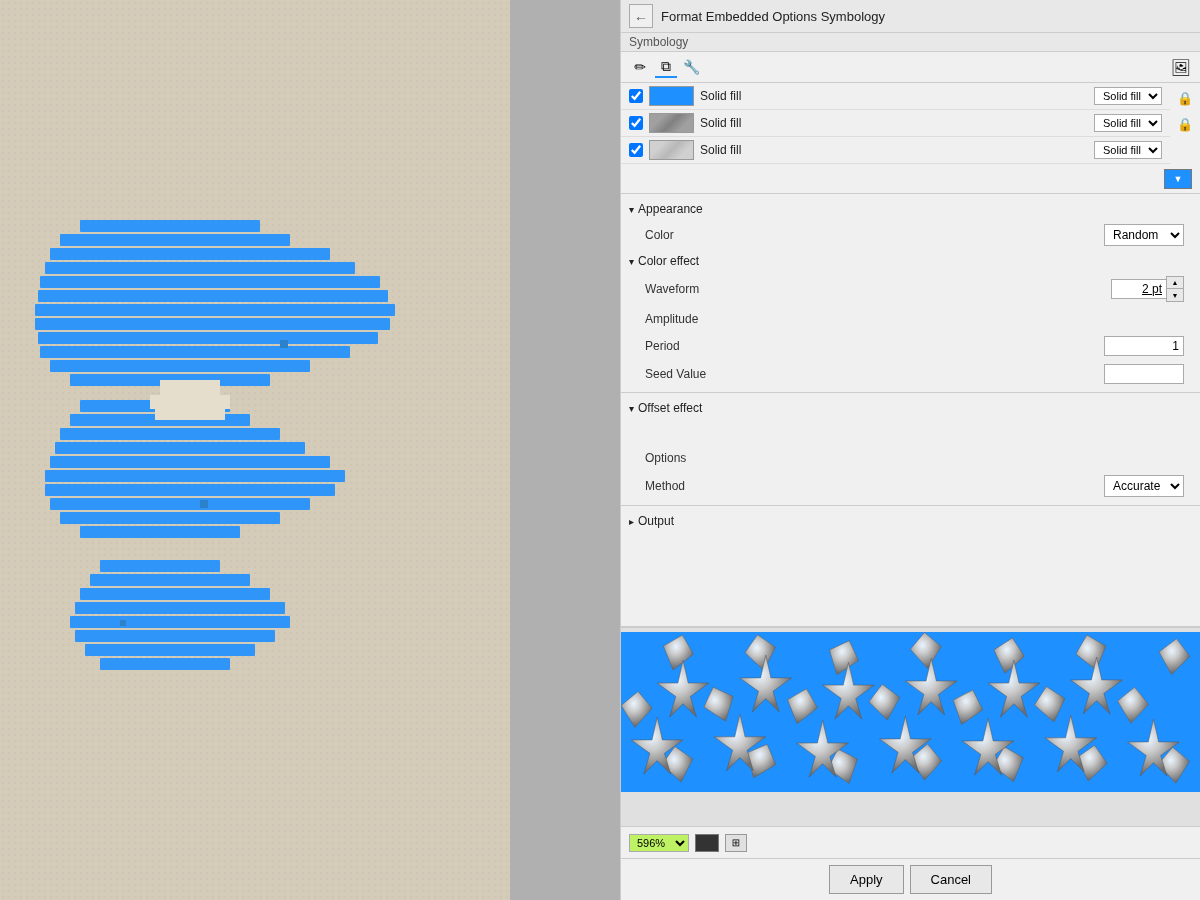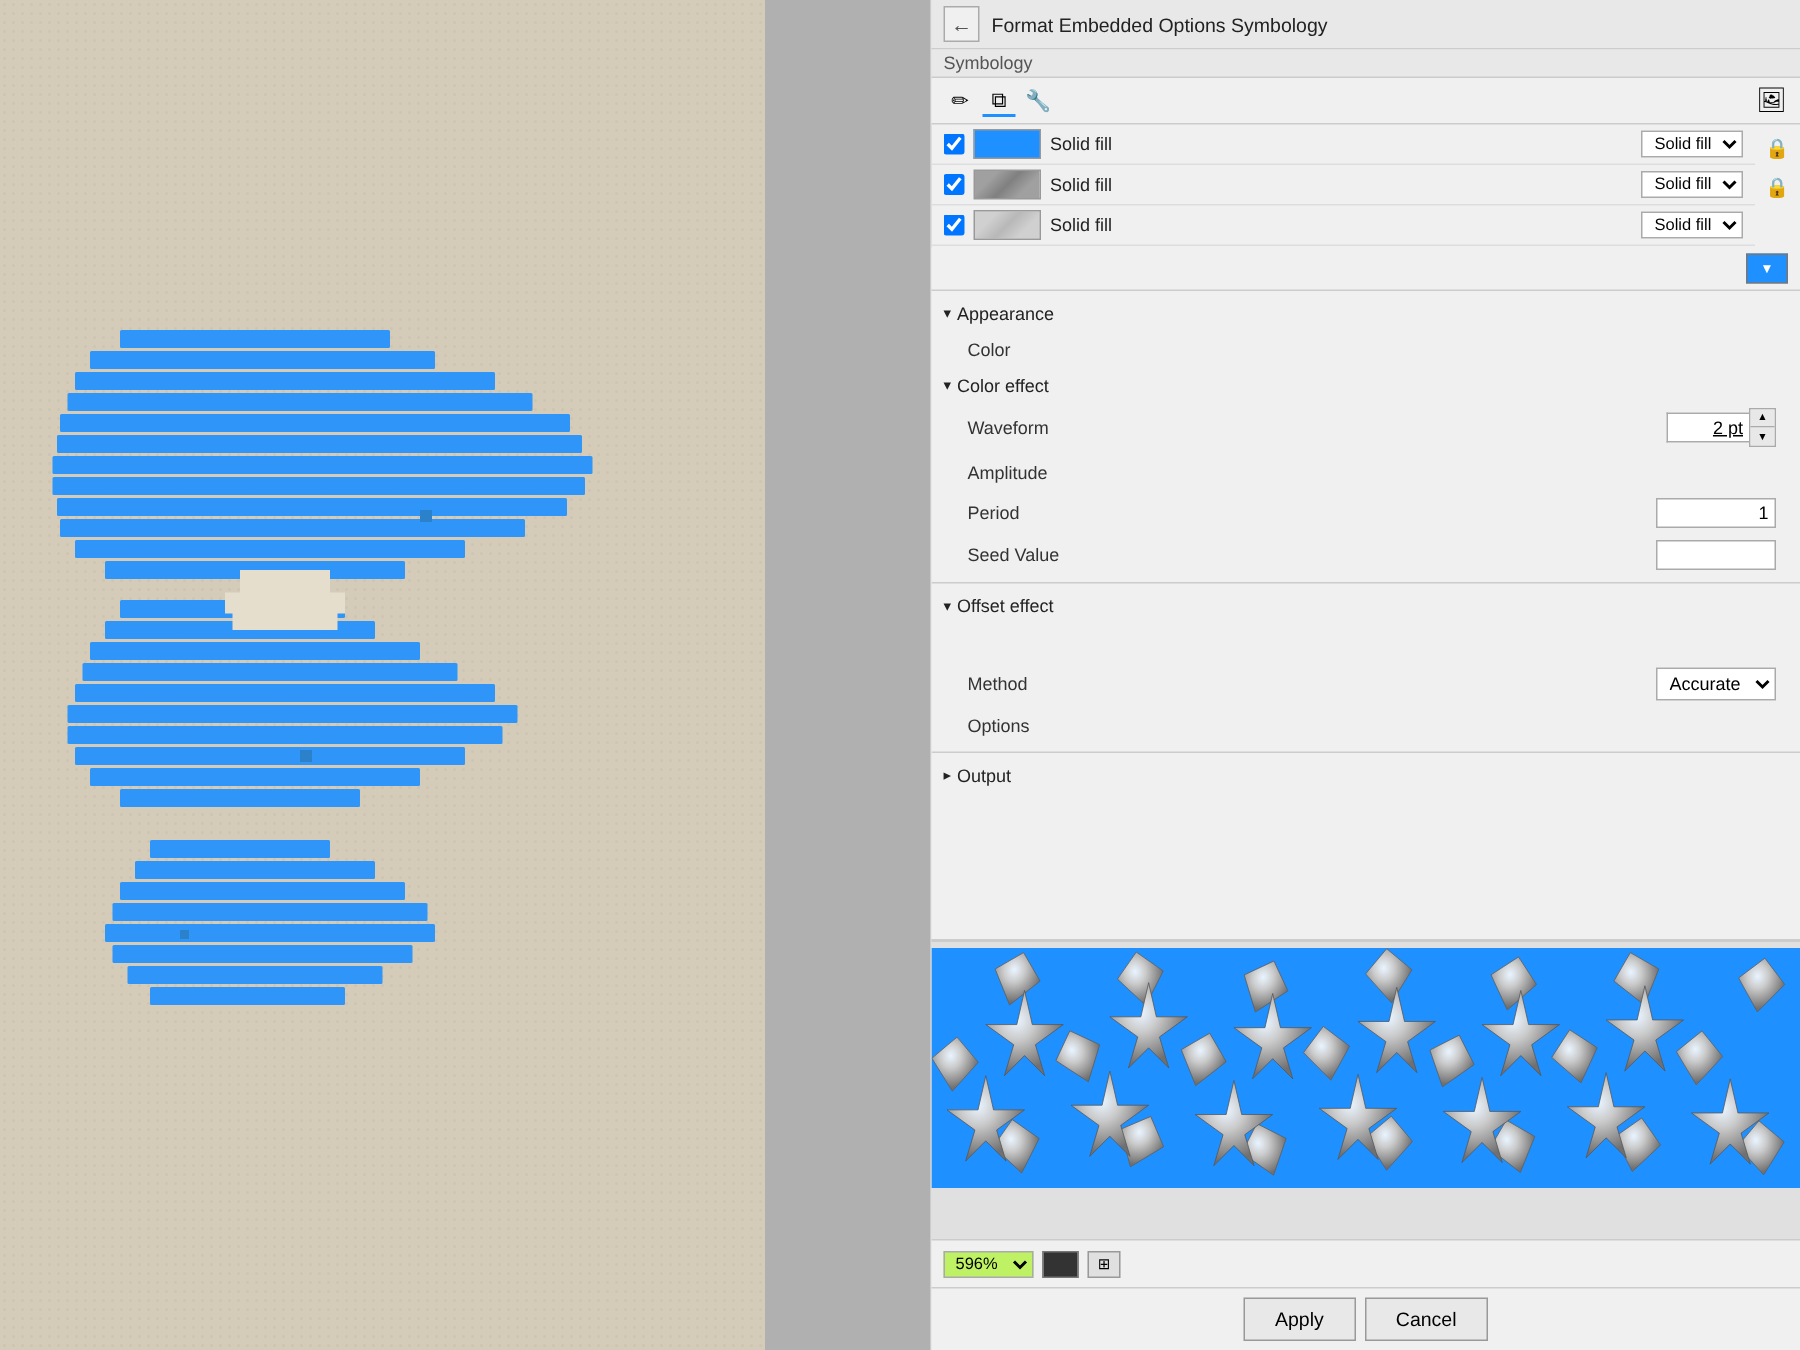--- a/index.html
+++ b/index.html
@@ -458,20 +458,25 @@
     </div>
 
     <div class="properties-section">
 
       <div class="section-header">
         <span class="arrow">▾</span>
         <span>Appearance</span>
       </div>
       <div class="prop-row">
         <span class="prop-label">Color</span>
+        <div class="prop-value">
+          <select class="prop-dropdown">
+            <option>Random</option>
+          </select>
+        </div>
       </div>
 
       <div class="section-header">
         <span class="arrow">▾</span>
         <span>Color effect</span>
       </div>
 
       <div class="prop-row">
         <span class="prop-label">Waveform</span>
         <div class="prop-value">
@@ -511,32 +516,32 @@
       </div>
 
 
       <div class="prop-row" style="padding-left:120px;">
         <div class="prop-value" style="justify-content:flex-start; gap:4px; padding-left: -60px;">
         </div>
 
       </div>
 
       <div class="prop-row">
+        <span class="prop-label">Options</span>
+        <div class="prop-value">
+        </div>
+      </div>
+
+      <div class="prop-row">
         <span class="prop-label">Method</span>
         <div class="prop-value">
           <select class="prop-dropdown">
             <option>Accurate</option>
             <option>Fast</option>
           </select>
-        </div>
-      </div>
-
-      <div class="prop-row">
-        <span class="prop-label">Options</span>
-        <div class="prop-value">
         </div>
       </div>
 
       <div class="divider"></div>
 
       <div class="section-header">
         <span class="arrow">▸</span>
         <span>Output</span>
       </div>
 

